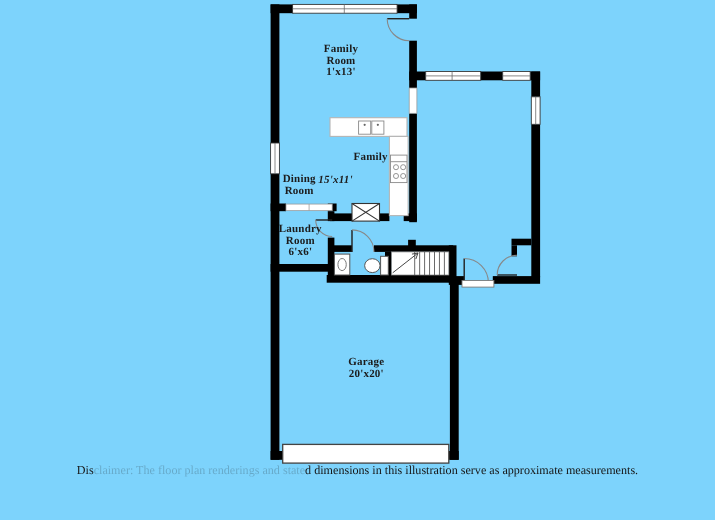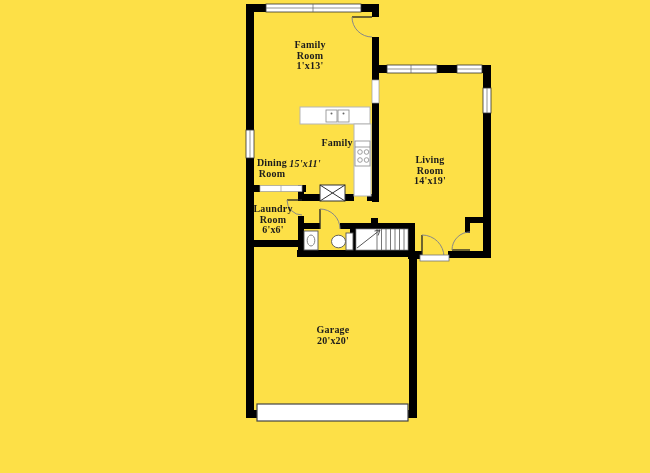--- a/index.html
+++ b/index.html
@@ -1,16 +1,16 @@
 <!DOCTYPE html>
 <html><head>
 <meta charset="utf-8">
 <style>
   html,body{margin:0;padding:0;background:#ffffff;}
-  .page{position:relative;width:650px;height:473px;background:#fde047;overflow:hidden;
+  .page{position:relative;width:650px;height:473px;background:#7dd3fc;overflow:hidden;
         font-family:"Liberation Serif","DejaVu Serif",serif;}
   .plan-svg{position:absolute;left:0;top:0;}
   .room-label{position:absolute;transform:translateX(-50%);text-align:center;
               font-weight:bold;font-size:10px;line-height:10.5px;color:#1c1c1c;letter-spacing:.2px;}
   .room-label .dims{display:block;}
   .dims-float{position:absolute;transform:translateX(-50%);font-weight:bold;font-size:10px;
               color:#1c1c1c;letter-spacing:.2px;font-style:italic;}
   .disclaimer{position:absolute;left:0;width:650px;top:423px;text-align:center;
               font-size:11px;line-height:11.5px;color:#161616;}
   .faded{opacity:.22;}
@@ -182,31 +182,28 @@
 
   <div class="room-label" style="left:272px;top:158px;width:42px">
     <span>Dining Room</span>
   </div>
   <div class="dims-float" style="left:305px;top:158px">15'x11'</div>
 
   <div class="room-label" style="left:337px;top:138px;width:60px">
     <span>Family</span>
   </div>
 
-  <div class="room-label" style="left:430px;top:155px;width:44px">
-    <span>Living Room</span>
-    <span class="dims">14'x19'</span>
-  </div>
 
   <div class="room-label" style="left:273px;top:204px;width:52px">
     <span>Laundry Room</span>
     <span class="dims">6'x6'</span>
   </div>
 
   <div class="room-label" style="left:333px;top:325px;width:50px">
     <span>Garage</span>
     <span class="dims">20'x20'</span>
   </div>
 
   <div class="disclaimer">
+    <div><span>Dis</span><span class="faded">claimer: The floor plan renderings and state</span><span>d dimensions in this illustration serve as approximate measurements.</span></div>
   </div>
 
 </div>
 
 </body></html>

